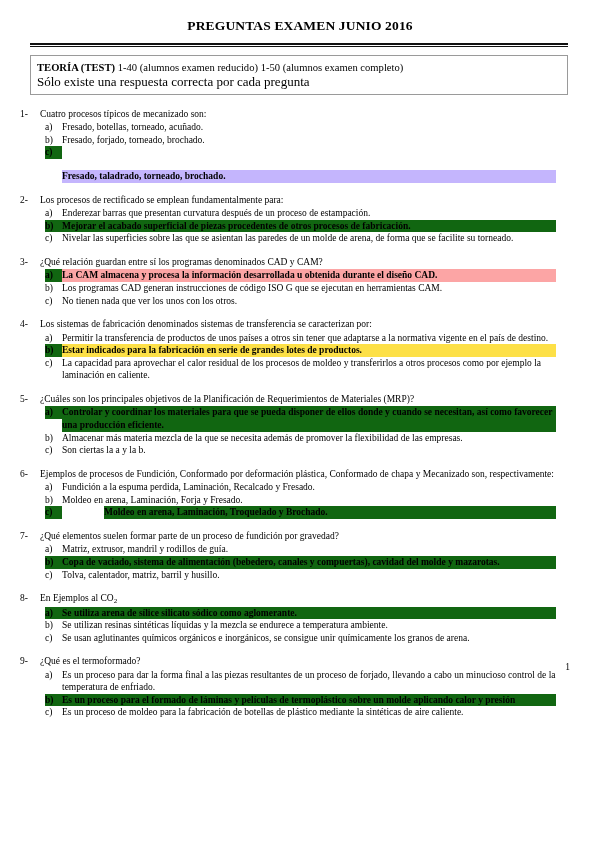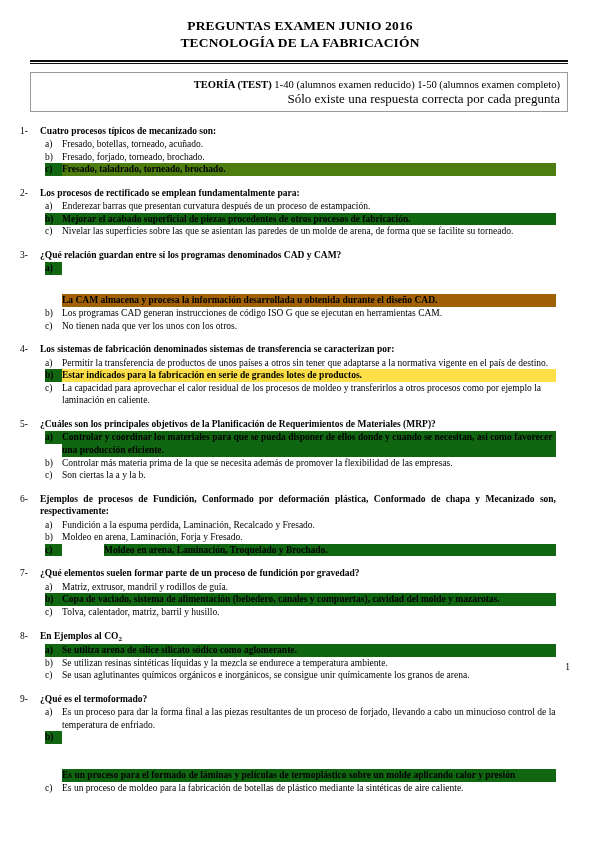--- a/index.html
+++ b/index.html
@@ -44,21 +44,21 @@
     height: 0;
     border-top: 2.2px solid #111;
     border-bottom: 1px solid #111;
     padding-bottom: 0.6px;
     margin-bottom: 8px;
   }
   .header-box {
     border: 1px solid #9a9a9a;
     box-sizing: border-box;
     padding: 5px 7px 6px 6px;
-    text-align: right;
+    text-align: left;
   }
   .header-line1 {
     font-size: 10.6px;
     line-height: 14px;
   }
   .header-line1 b { font-weight: bold; }
   .header-line2 {
     font-size: 13px;
     line-height: 13px;
   }
@@ -76,21 +76,20 @@
     font-size: 9.5px;
     line-height: 12.4px;
   }
   .q-num {
     width: 20px;
     flex: 0 0 20px;
     text-align: left;
   }
   .q-text {
     flex: 1 1 auto;
-    font-weight: bold;
   }
   .q-text.justify {
     text-align: justify;
   }
   .options {
     margin-top: 1px;
   }
   .option {
     display: flex;
     align-items: flex-start;
@@ -139,21 +138,20 @@
     font-size: 9.5px;
   }
 </style>
 </head>
 <body>
 
 <div class="page">
 
   <div class="title-block">
     <div class="doc-title">PREGUNTAS EXAMEN JUNIO 2016</div>
-    <div class="doc-title">TECNOLOGÍA DE LA FABRICACIÓN</div>
   </div>
 
   <div class="rule-wrap">
     <div class="thick-rule"></div>
     <div class="header-box">
       <div class="header-line1">
         <b>TEORÍA (TEST)</b><span> 1-40 (alumnos examen reducido) 1-50 (alumnos examen completo)</span>
       </div>
       <div class="header-line2">Sólo existe una respuesta correcta por cada pregunta</div>
     </div>
@@ -169,21 +167,21 @@
           <div class="option">
             <span class="opt-letter">a)</span>
             <span class="opt-text">Fresado, botellas, torneado, acuñado.</span>
           </div>
           <div class="option">
             <span class="opt-letter">b)</span>
             <span class="opt-text">Fresado, forjado, torneado, brochado.</span>
           </div>
           <div class="option correct">
             <span class="opt-letter" style="background-color: rgb(17, 102, 17);">c)</span>
-            <span class="opt-text" style="background-color: #4d7c0f;">Fresado, taladrado, torneado, brochado.</span>
+            <span class="opt-text" style="background-color: #c4b5fd; margin-top: 24px;">Fresado, taladrado, torneado, brochado.</span>
           </div>
         </div>
       </div>
       <div class="question">
         <div class="q-head">
           <span class="q-num">2-</span>
           <span class="q-text">Los procesos de rectificado se emplean fundamentalmente para:</span>
         </div>
         <div class="options">
           <div class="option">
@@ -201,21 +199,21 @@
         </div>
       </div>
       <div class="question">
         <div class="q-head">
           <span class="q-num">3-</span>
           <span class="q-text">¿Qué relación guardan entre sí los programas denominados CAD y CAM?</span>
         </div>
         <div class="options">
           <div class="option correct">
             <span class="opt-letter" style="background-color: rgb(17, 102, 17);">a)</span>
-            <span class="opt-text" style="background-color: #a16207; margin-top: 32px;">La CAM almacena y procesa la información desarrollada u obtenida durante el diseño CAD.</span>
+            <span class="opt-text" style="background-color: #fca5a5;">La CAM almacena y procesa la información desarrollada u obtenida durante el diseño CAD.</span>
           </div>
           <div class="option">
             <span class="opt-letter">b)</span>
             <span class="opt-text">Los programas CAD generan instrucciones de código ISO G que se ejecutan en herramientas CAM.</span>
           </div>
           <div class="option">
             <span class="opt-letter">c)</span>
             <span class="opt-text">No tienen nada que ver los unos con los otros.</span>
           </div>
         </div>
@@ -245,21 +243,21 @@
           <span class="q-num">5-</span>
           <span class="q-text">¿Cuáles son los principales objetivos de la Planificación de Requerimientos de Materiales (MRP)?</span>
         </div>
         <div class="options">
           <div class="option correct">
             <span class="opt-letter" style="background-color: rgb(17, 102, 17);">a)</span>
             <span class="opt-text" style="background-color: rgb(17, 102, 17);">Controlar y coordinar los materiales para que se pueda disponer de ellos donde y cuando se necesitan, así como favorecer una producción eficiente.</span>
           </div>
           <div class="option">
             <span class="opt-letter">b)</span>
-            <span class="opt-text">Controlar más materia prima de la que se necesita además de promover la flexibilidad de las empresas.</span>
+            <span class="opt-text">Almacenar más materia mezcla de la que se necesita además de promover la flexibilidad de las empresas.</span>
           </div>
           <div class="option">
             <span class="opt-letter">c)</span>
             <span class="opt-text">Son ciertas la a y la b.</span>
           </div>
         </div>
       </div>
       <div class="question">
         <div class="q-head">
           <span class="q-num">6-</span>
@@ -325,21 +323,21 @@
           <span class="q-num">9-</span>
           <span class="q-text">¿Qué es el termoformado?</span>
         </div>
         <div class="options">
           <div class="option">
             <span class="opt-letter">a)</span>
             <span class="opt-text">Es un proceso para dar la forma final a las piezas resultantes de un proceso de forjado, llevando a cabo un minucioso control de la temperatura de enfriado.</span>
           </div>
           <div class="option correct">
             <span class="opt-letter" style="background-color: rgb(17, 102, 17);">b)</span>
-            <span class="opt-text" style="background-color: rgb(17, 102, 17); margin-top: 38px;">Es un proceso para el formado de láminas y películas de termoplástico sobre un molde aplicando calor y presión</span>
+            <span class="opt-text" style="background-color: rgb(17, 102, 17);">Es un proceso para el formado de láminas y películas de termoplástico sobre un molde aplicando calor y presión</span>
           </div>
           <div class="option">
             <span class="opt-letter">c)</span>
             <span class="opt-text">Es un proceso de moldeo para la fabricación de botellas de plástico mediante la sintéticas de aire caliente.</span>
           </div>
         </div>
       </div>
     </div>
 
   <div class="page-number">1</div>

